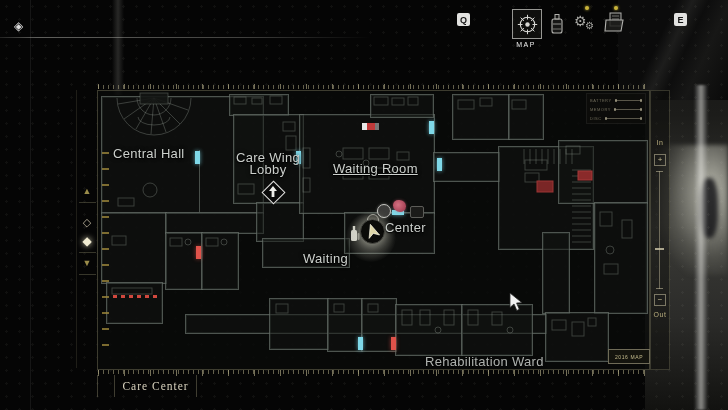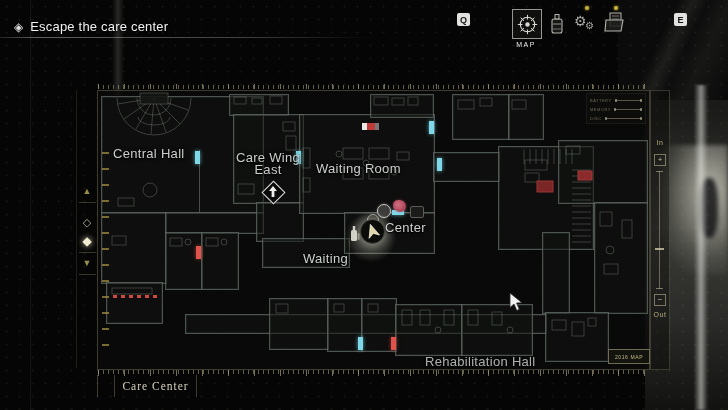--- a/index.html
+++ b/index.html
@@ -66,21 +66,20 @@
               background:#17171a;opacity:.85;"></div>
   <div class="abs" style="left:694px;top:85px;width:14px;height:325px;filter:blur(1px);
               background:linear-gradient(90deg,transparent,rgba(242,242,238,0.55) 50%,transparent);"></div>
   <div class="abs" style="left:112px;top:0;width:12px;height:95px;
               background:linear-gradient(90deg,transparent,rgba(130,130,125,0.28),transparent);"></div>
   <div class="abs" style="left:30px;top:0;width:1px;height:410px;background:rgba(255,255,255,0.07);"></div>
   <div class="abs dots" style="left:0;top:0;width:728px;height:410px;"></div>
 
   <div class="abs" style="left:14px;top:19px;display:flex;gap:7px;align-items:center;">
     <span class="objective-icon">◈</span>
-    <span class="objective-label">Escape the care center</span>
   </div>
   <div class="abs obj-line" style="left:0;top:37px;width:370px;"></div>
 
   <div class="abs keycap" style="left:457px;top:13px;">Q</div>
 
   <div class="abs tabbox" style="left:512px;top:9px;">
     <svg width="21" height="21" viewBox="0 0 21 21">
       <circle cx="10.5" cy="10.5" r="7.2" fill="none" stroke="#d8d8d4" stroke-width="1.1"></circle>
       <circle cx="10.5" cy="10.5" r="2.2" fill="#d8d8d4"></circle>
       <g stroke="#d8d8d4" stroke-width="1">
@@ -301,26 +300,26 @@
   <div class="abs" style="left:360px;top:219px;width:23px;height:23px;border-radius:50%;background:#0b0b09;border:1px solid #4a4a44;
               box-shadow:0 0 9px 2px rgba(230,230,208,.35);">
     <svg class="abs" style="left:4px;top:3px;transform:rotate(-18deg);" width="15" height="16" viewBox="0 0 15 16">
       <path d="M7.5 1 L13 14 L7.5 10.5 L2 14 Z" fill="#ded6a8" stroke="#fffdf0" stroke-width="0.6"></path>
     </svg>
   </div>
 
   <div class="lbl" style="left:113px;top:146px;">Central Hall</div>
   <div class="lbl" style="left:233px;top:152px;width:70px;text-align:center;white-space:normal;line-height:12px;">
     <span>Care Wing</span><br>
-    <span>East</span>
-  </div>
-  <div class="lbl" style="left:316px;top:161px;">Waiting Room</div>
+    <span>Lobby</span>
+  </div>
+  <div class="lbl" style="left:333px;top:161px;text-decoration:underline;">Waiting Room</div>
   <div class="lbl" style="left:385px;top:220px;">Center</div>
   <div class="lbl" style="left:303px;top:251px;">Waiting</div>
-  <div class="lbl" style="left:425px;top:354px;opacity:.85;">Rehabilitation Hall</div>
+  <div class="lbl" style="left:425px;top:354px;opacity:.85;">Rehabilitation Ward</div>
 
   <div class="abs" style="left:586px;top:93px;width:60px;height:31px;background:rgba(14,14,11,0.7);border:1px solid rgba(255,255,255,0.06);padding:2px 3px;box-sizing:border-box;">
     <div class="legendrow">
       <span class="t">BATTERY</span>
         <span class="l"></span>
     </div>
     <div class="legendrow">
       <span class="t">MEMORY</span>
         <span class="l"></span>
     </div>

